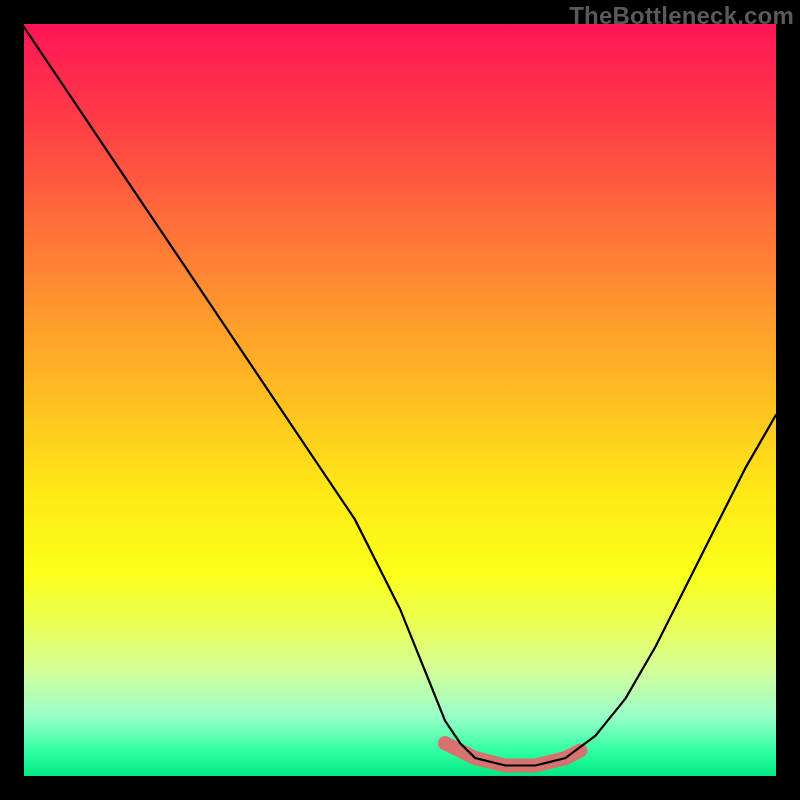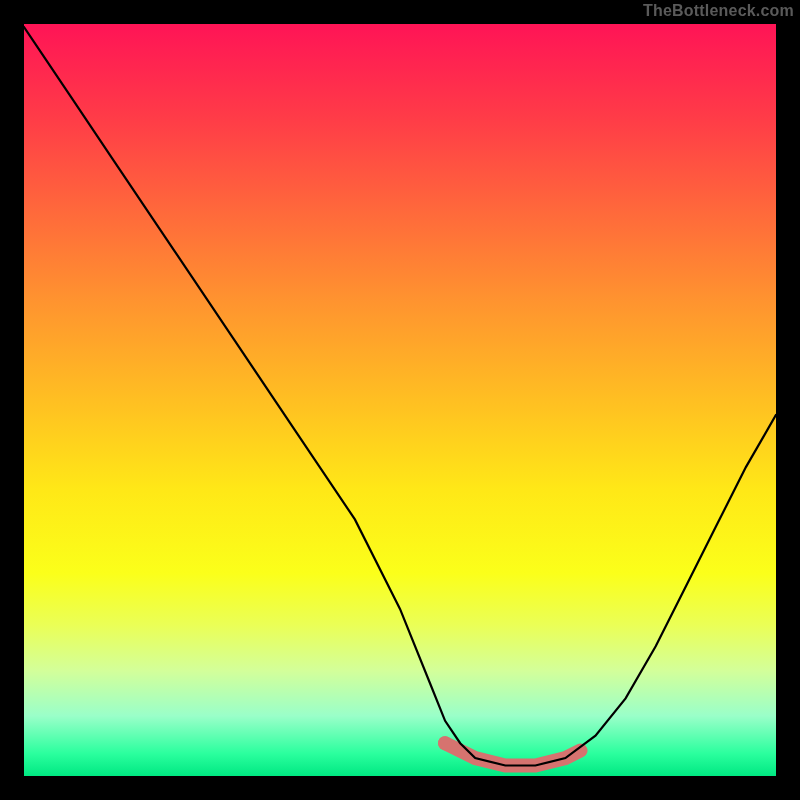--- a/index.html
+++ b/index.html
@@ -29,21 +29,21 @@
       #9affc9 92%,
       #2bff9e 97%,
       #00e882 100%
     );
   }
   .watermark {
     position: absolute;
     top: 2px;
     right: 6px;
     font-family: Arial, Helvetica, sans-serif;
-    font-size: 16px;
+    font-size: 24px;
     font-weight: 600;
     color: #5a5a5a;
     letter-spacing: 0.2px;
   }
   svg.curve {
     position: absolute;
     top: 0; left: 0;
     width: 752px; height: 752px;
   }
   .curve-path {

